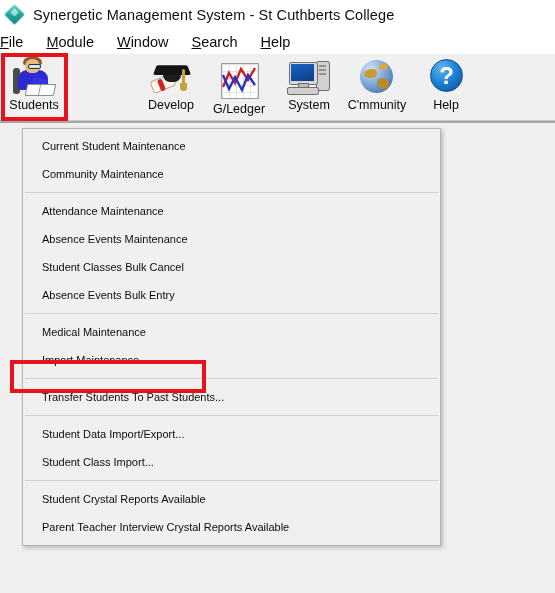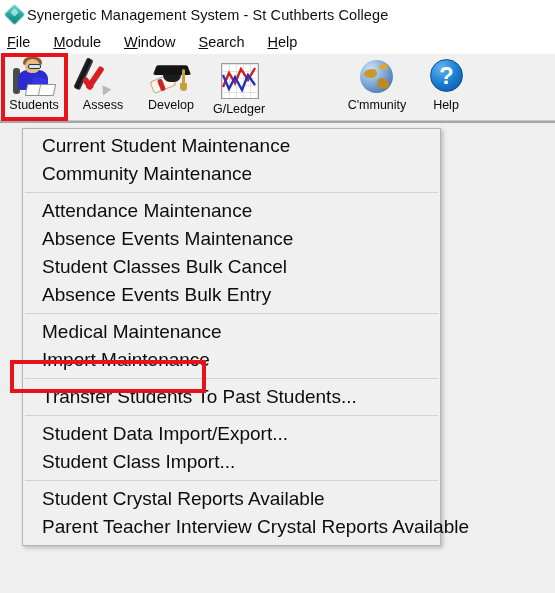--- a/index.html
+++ b/index.html
@@ -44,34 +44,33 @@
     content: "";
     position: absolute;
     left: 3px; top: 3px;
     width: 6px; height: 6px;
     background: rgba(255,255,255,.55);
     border-radius: 1px;
   }
   #title-text {
     font-size: 14.5px;
     color: #101010;
-    margin-left: 1px;
+    margin-left: 7px;
     white-space: nowrap;
     letter-spacing: .1px;
   }
 
   
   #menubar {
     position: absolute;
     left: 0; top: 29px;
     width: 508px; height: 25px;
     background: #ffffff;
     display: flex;
     align-items: center;
-    padding-left: 7px;
     box-sizing: border-box;
   }
   .mb-item {
     font-size: 14.5px;
     color: #0b0b0b;
     margin-right: 23px;
     white-space: nowrap;
     cursor: default;
   }
   .mb-item .acc {
@@ -391,21 +390,21 @@
     border: 1px solid #b4b4b4;
     box-shadow: 2px 2px 4px rgba(0,0,0,.22);
     padding: 3px 0 4px 0;
     box-sizing: border-box;
     z-index: 20;
   }
   .mi {
     height: 28px;
     line-height: 28px;
     padding-left: 19px;
-    font-size: 19px;
+    font-size: 11px;
     color: #0d0d0d;
     white-space: nowrap;
     cursor: default;
     box-sizing: border-box;
   }
   .mi.selected {
     background: #90caf9;
   }
   .sep {
     height: 1px;
@@ -460,29 +459,20 @@
       <div class="body"></div>
       <div class="hair"></div>
       <div class="head"></div>
       <div class="glass"></div>
       <div class="arm"></div>
       <div class="book"></div>
     </div>
     <div class="tb-lbl">Students</div>
   </div>
 
-  <div class="tb-btn" style="left:69px;">
-    <div class="tb-ico ico-assess">
-      <div class="pen"></div>
-      <div class="nib"></div>
-      <div class="ck1"></div>
-      <div class="ck2"></div>
-    </div>
-    <div class="tb-lbl">Assess</div>
-  </div>
 
   <div class="tb-btn" style="left:137px;">
     <div class="tb-ico ico-develop">
       <div class="scroll"></div>
       <div class="ribbon"></div>
       <div class="capbase"></div>
       <div class="capboard"></div>
       <div class="tassel"></div>
       <div class="tasselend"></div>
     </div>
@@ -493,20 +483,30 @@
     <div class="tb-ico ico-gledger">
       <div class="frame"></div>
       <svg width="36" height="34" viewBox="0 0 36 34">
         <polyline points="2,24 8,10 14,20 20,6 27,17 34,5" fill="none" stroke="#cc1f22" stroke-width="2.4"></polyline>
         <polyline points="2,12 8,26 14,14 21,27 27,12 34,22" fill="none" stroke="#2333c0" stroke-width="2.4"></polyline>
       </svg>
     </div>
     <div class="tb-lbl">G/Ledger</div>
   </div>
 
+  <div class="tb-btn" style="left:275px;">
+    <div class="tb-ico ico-system">
+      <div class="tower"></div>
+      <div class="mon"></div>
+      <div class="scr"></div>
+      <div class="stand"></div>
+      <div class="kb"></div>
+    </div>
+    <div class="tb-lbl">System</div>
+  </div>
 
   <div class="tb-btn" style="left:343px;">
     <div class="tb-ico ico-community">
       <div class="globe">
         <div class="land1"></div>
         <div class="land2"></div>
         <div class="land3"></div>
       </div>
     </div>
     <div class="tb-lbl">C'mmunity</div>

